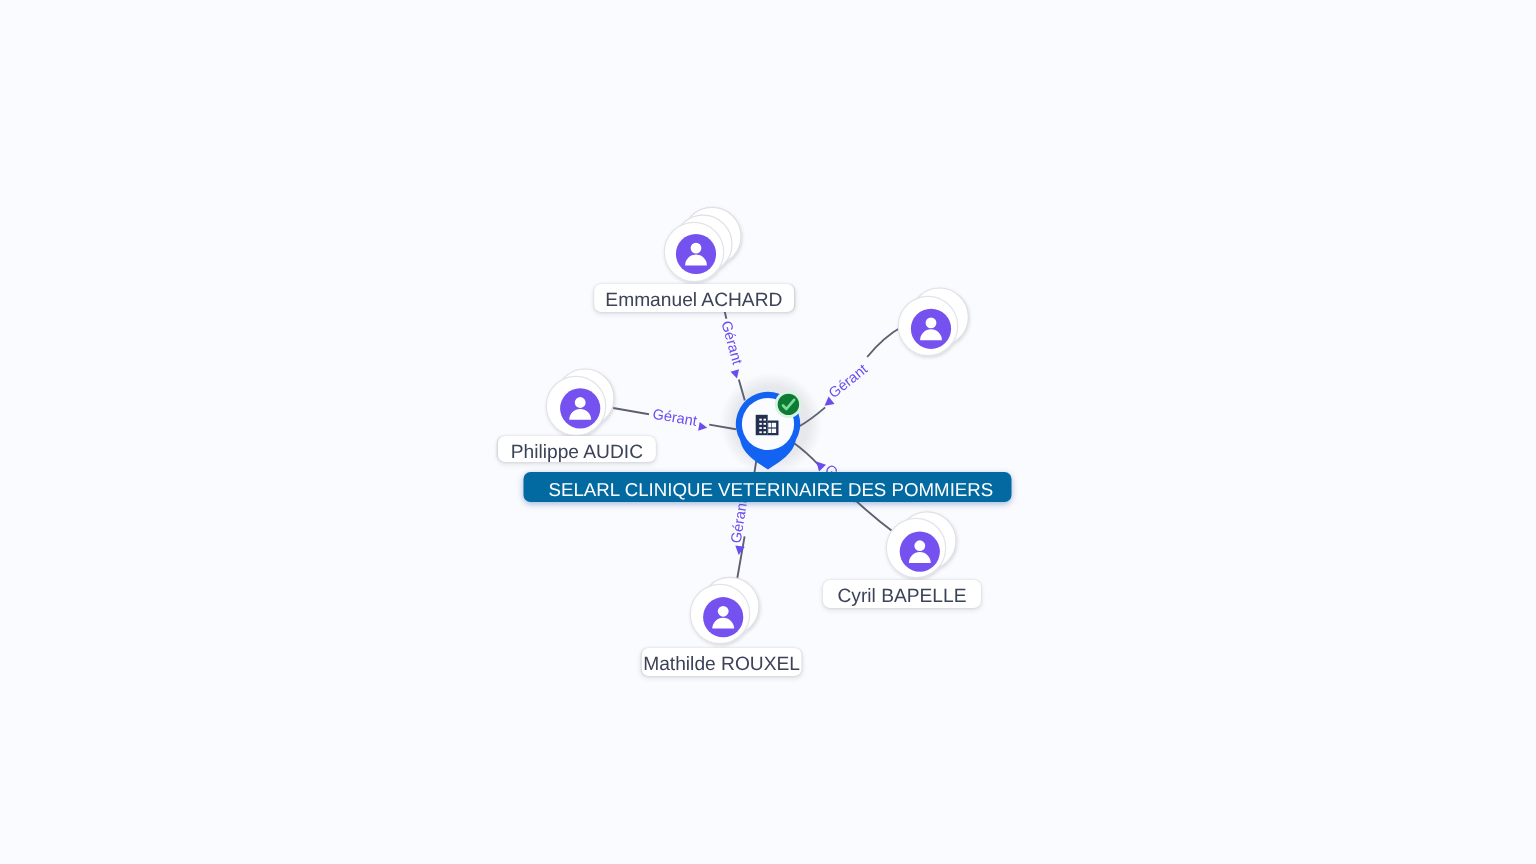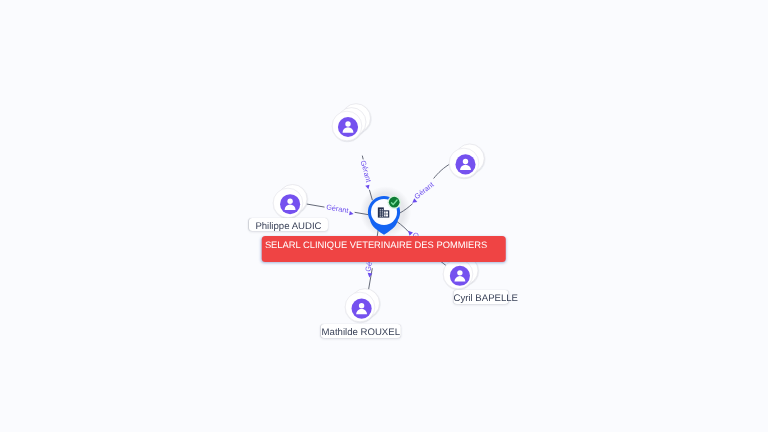--- a/index.html
+++ b/index.html
@@ -8,22 +8,22 @@
        font-family:"Liberation Sans",sans-serif;
        -webkit-font-smoothing:antialiased;text-rendering:geometricPrecision;}
   #canvas{position:relative;width:768px;height:432px;background:#fafbfe;}
   svg.layer{position:absolute;left:0;top:0;width:768px;height:432px;overflow:visible;}
   .node{position:absolute;width:0;height:0;}
   .node svg{position:absolute;display:block;}
   .label-box{position:absolute;background:#ffffff;border-radius:3.5px;
     color:#3b4359;font-size:9.6px;line-height:17px;height:13.7px;
     white-space:nowrap;transform:translateX(-50%);text-align:center;
     box-shadow:0 1px 2.5px rgba(70,76,96,.16),0 0 1px rgba(70,76,96,.22);}
-  .label-sel{background:#ef4444;color:#ffffff;font-size:9.35px;text-align:left;
-    padding-left:3.4px;box-sizing:border-box;height:26px;line-height:18.6px;
+  .label-sel{background:#0369a1;color:#ffffff;font-size:9.35px;text-align:center;
+    padding-left:3.4px;box-sizing:border-box;height:15px;line-height:18.6px;
     border-radius:3.5px;
     box-shadow:0 1px 3px rgba(20,70,160,.38);}
 </style>
 </head>
 <body>
 
 <div id="canvas">
   <svg class="layer" width="0" height="0" style="position:absolute;width:0;height:0">
     <defs>
       <filter id="softshadow" x="-60%" y="-60%" width="220%" height="220%">
@@ -177,24 +177,27 @@
         <text x="412.0" y="235.0">Gérant</text>
         <path d="M410.8 232.5 l-4.5 2.4 l4.5 2.4 z"></path>
       </g>
       <g transform="rotate(-81.3 370.3 271.9)">
         <text x="370.3" y="271.9">Gérant</text>
         <path d="M369.1 269.4 l-4.5 2.4 l4.5 2.4 z"></path>
       </g>
     </g>
   </svg>
 
+  <div class="label-box" style="left:346.95px;top:142.4px;width:99.9px">
+    <span>Emmanuel ACHARD</span>
+  </div>
   <div class="label-box" style="left:288.45px;top:217.5px;width:78.1px">
     <span>Philippe AUDIC</span>
   </div>
-  <div class="label-box" style="left:481px;top:290.3px;width:55px">
+  <div class="label-box" style="left:451px;top:290.3px;width:79px">
     <span>Cyril BAPELLE</span>
   </div>
   <div class="label-box" style="left:360.8px;top:324.2px;width:80.4px">
     <span>Mathilde ROUXEL</span>
   </div>
 
   <div class="label-box label-sel" style="left:383.75px;top:235.9px;width:244.5px">
     <span>SELARL CLINIQUE VETERINAIRE DES POMMIERS</span>
   </div>
 </div>

